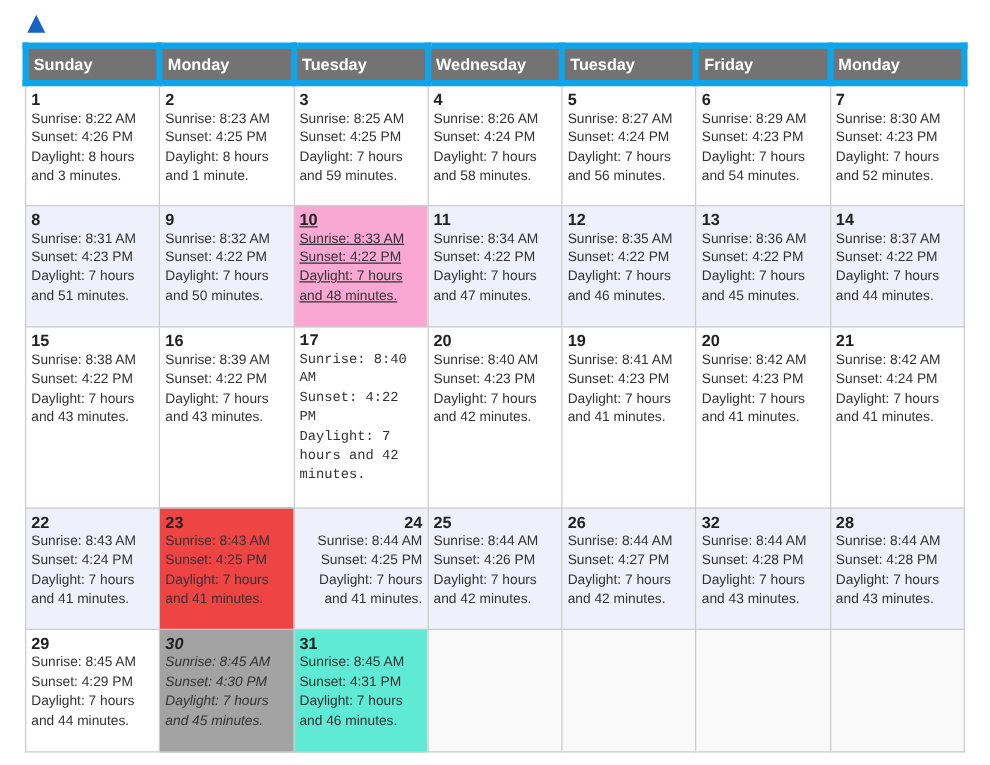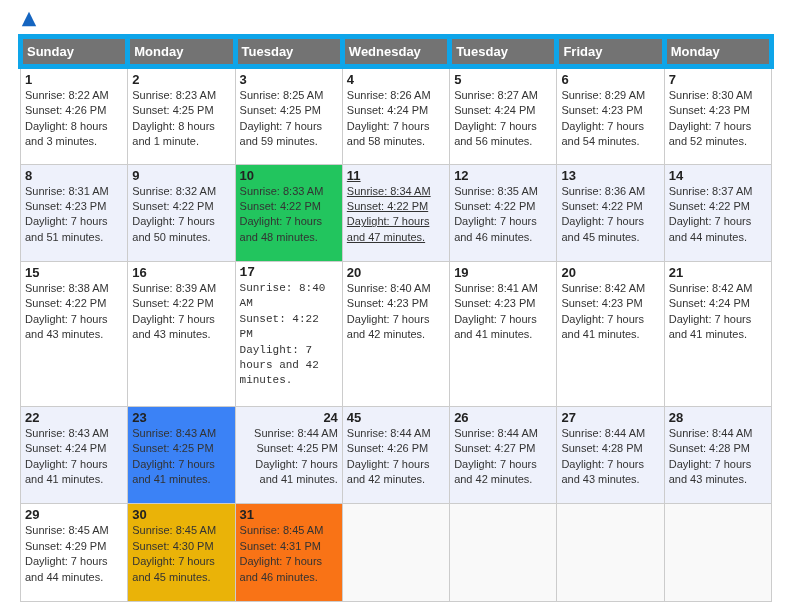--- a/index.html
+++ b/index.html
@@ -142,48 +142,48 @@
           <td style="background: rgb(255, 255, 255);"><span class="day-num">2</span><span class="day-info">Sunrise: 8:23 AM<br>Sunset: 4:25 PM<br>Daylight: 8 hours and 1 minute.</span></td>
           <td style="background: rgb(255, 255, 255);"><span class="day-num">3</span><span class="day-info">Sunrise: 8:25 AM<br>Sunset: 4:25 PM<br>Daylight: 7 hours and 59 minutes.</span></td>
           <td style="background: rgb(255, 255, 255);"><span class="day-num">4</span><span class="day-info">Sunrise: 8:26 AM<br>Sunset: 4:24 PM<br>Daylight: 7 hours and 58 minutes.</span></td>
           <td style="background: rgb(255, 255, 255);"><span class="day-num">5</span><span class="day-info">Sunrise: 8:27 AM<br>Sunset: 4:24 PM<br>Daylight: 7 hours and 56 minutes.</span></td>
           <td style="background: rgb(255, 255, 255);"><span class="day-num">6</span><span class="day-info">Sunrise: 8:29 AM<br>Sunset: 4:23 PM<br>Daylight: 7 hours and 54 minutes.</span></td>
           <td style="background: rgb(255, 255, 255);"><span class="day-num">7</span><span class="day-info">Sunrise: 8:30 AM<br>Sunset: 4:23 PM<br>Daylight: 7 hours and 52 minutes.</span></td>
         </tr>
         <tr>
           <td style="background: rgb(238, 241, 251);"><span class="day-num">8</span><span class="day-info">Sunrise: 8:31 AM<br>Sunset: 4:23 PM<br>Daylight: 7 hours and 51 minutes.</span></td>
           <td style="background: rgb(238, 241, 251);"><span class="day-num">9</span><span class="day-info">Sunrise: 8:32 AM<br>Sunset: 4:22 PM<br>Daylight: 7 hours and 50 minutes.</span></td>
-          <td style="background: #22c55e;"><span class="day-num">10</span><span class="day-info">Sunrise: 8:33 AM<br>Sunset: 4:22 PM<br>Daylight: 7 hours and 48 minutes.</span></td>
-          <td style="background: rgb(238, 241, 251); text-decoration: underline;"><span class="day-num">11</span><span class="day-info">Sunrise: 8:34 AM<br>Sunset: 4:22 PM<br>Daylight: 7 hours and 47 minutes.</span></td>
+          <td style="background: #f9a8d4; text-decoration: underline;"><span class="day-num">10</span><span class="day-info">Sunrise: 8:33 AM<br>Sunset: 4:22 PM<br>Daylight: 7 hours and 48 minutes.</span></td>
+          <td style="background: rgb(238, 241, 251);"><span class="day-num">11</span><span class="day-info">Sunrise: 8:34 AM<br>Sunset: 4:22 PM<br>Daylight: 7 hours and 47 minutes.</span></td>
           <td style="background: rgb(238, 241, 251);"><span class="day-num">12</span><span class="day-info">Sunrise: 8:35 AM<br>Sunset: 4:22 PM<br>Daylight: 7 hours and 46 minutes.</span></td>
           <td style="background: rgb(238, 241, 251);"><span class="day-num">13</span><span class="day-info">Sunrise: 8:36 AM<br>Sunset: 4:22 PM<br>Daylight: 7 hours and 45 minutes.</span></td>
           <td style="background: rgb(238, 241, 251);"><span class="day-num">14</span><span class="day-info">Sunrise: 8:37 AM<br>Sunset: 4:22 PM<br>Daylight: 7 hours and 44 minutes.</span></td>
         </tr>
         <tr>
           <td style="background: rgb(255, 255, 255);"><span class="day-num">15</span><span class="day-info">Sunrise: 8:38 AM<br>Sunset: 4:22 PM<br>Daylight: 7 hours and 43 minutes.</span></td>
           <td style="background: rgb(255, 255, 255);"><span class="day-num">16</span><span class="day-info">Sunrise: 8:39 AM<br>Sunset: 4:22 PM<br>Daylight: 7 hours and 43 minutes.</span></td>
           <td style="background: rgb(255, 255, 255); font-family: Liberation Mono, monospace;"><span class="day-num">17</span><span class="day-info">Sunrise: 8:40 AM<br>Sunset: 4:22 PM<br>Daylight: 7 hours and 42 minutes.</span></td>
           <td style="background: rgb(255, 255, 255);"><span class="day-num">20</span><span class="day-info">Sunrise: 8:40 AM<br>Sunset: 4:23 PM<br>Daylight: 7 hours and 42 minutes.</span></td>
           <td style="background: rgb(255, 255, 255);"><span class="day-num">19</span><span class="day-info">Sunrise: 8:41 AM<br>Sunset: 4:23 PM<br>Daylight: 7 hours and 41 minutes.</span></td>
           <td style="background: rgb(255, 255, 255);"><span class="day-num">20</span><span class="day-info">Sunrise: 8:42 AM<br>Sunset: 4:23 PM<br>Daylight: 7 hours and 41 minutes.</span></td>
           <td style="background: rgb(255, 255, 255);"><span class="day-num">21</span><span class="day-info">Sunrise: 8:42 AM<br>Sunset: 4:24 PM<br>Daylight: 7 hours and 41 minutes.</span></td>
         </tr>
         <tr>
           <td style="background: rgb(238, 241, 251);"><span class="day-num">22</span><span class="day-info">Sunrise: 8:43 AM<br>Sunset: 4:24 PM<br>Daylight: 7 hours and 41 minutes.</span></td>
-          <td style="background: #3b82f6;"><span class="day-num">23</span><span class="day-info">Sunrise: 8:43 AM<br>Sunset: 4:25 PM<br>Daylight: 7 hours and 41 minutes.</span></td>
+          <td style="background: #ef4444;"><span class="day-num">23</span><span class="day-info">Sunrise: 8:43 AM<br>Sunset: 4:25 PM<br>Daylight: 7 hours and 41 minutes.</span></td>
           <td style="background: rgb(238, 241, 251); text-align: right;"><span class="day-num">24</span><span class="day-info">Sunrise: 8:44 AM<br>Sunset: 4:25 PM<br>Daylight: 7 hours and 41 minutes.</span></td>
-          <td style="background: rgb(238, 241, 251);"><span class="day-num">45</span><span class="day-info">Sunrise: 8:44 AM<br>Sunset: 4:26 PM<br>Daylight: 7 hours and 42 minutes.</span></td>
+          <td style="background: rgb(238, 241, 251);"><span class="day-num">25</span><span class="day-info">Sunrise: 8:44 AM<br>Sunset: 4:26 PM<br>Daylight: 7 hours and 42 minutes.</span></td>
           <td style="background: rgb(238, 241, 251);"><span class="day-num">26</span><span class="day-info">Sunrise: 8:44 AM<br>Sunset: 4:27 PM<br>Daylight: 7 hours and 42 minutes.</span></td>
-          <td style="background: rgb(238, 241, 251);"><span class="day-num">27</span><span class="day-info">Sunrise: 8:44 AM<br>Sunset: 4:28 PM<br>Daylight: 7 hours and 43 minutes.</span></td>
+          <td style="background: rgb(238, 241, 251);"><span class="day-num">32</span><span class="day-info">Sunrise: 8:44 AM<br>Sunset: 4:28 PM<br>Daylight: 7 hours and 43 minutes.</span></td>
           <td style="background: rgb(238, 241, 251);"><span class="day-num">28</span><span class="day-info">Sunrise: 8:44 AM<br>Sunset: 4:28 PM<br>Daylight: 7 hours and 43 minutes.</span></td>
         </tr>
         <tr>
           <td style="background: rgb(255, 255, 255);"><span class="day-num">29</span><span class="day-info">Sunrise: 8:45 AM<br>Sunset: 4:29 PM<br>Daylight: 7 hours and 44 minutes.</span></td>
-          <td style="background: #eab308;"><span class="day-num">30</span><span class="day-info">Sunrise: 8:45 AM<br>Sunset: 4:30 PM<br>Daylight: 7 hours and 45 minutes.</span></td>
-          <td style="background: #f97316;"><span class="day-num">31</span><span class="day-info">Sunrise: 8:45 AM<br>Sunset: 4:31 PM<br>Daylight: 7 hours and 46 minutes.</span></td>
+          <td style="background: #a3a3a3; font-style: italic;"><span class="day-num">30</span><span class="day-info">Sunrise: 8:45 AM<br>Sunset: 4:30 PM<br>Daylight: 7 hours and 45 minutes.</span></td>
+          <td style="background: #5eead4;"><span class="day-num">31</span><span class="day-info">Sunrise: 8:45 AM<br>Sunset: 4:31 PM<br>Daylight: 7 hours and 46 minutes.</span></td>
           <td class="empty-cell"></td>
           <td class="empty-cell"></td>
           <td class="empty-cell"></td>
           <td class="empty-cell"></td>
         </tr>
       </tbody>
   </table>
 </div>
 
 </body></html>

